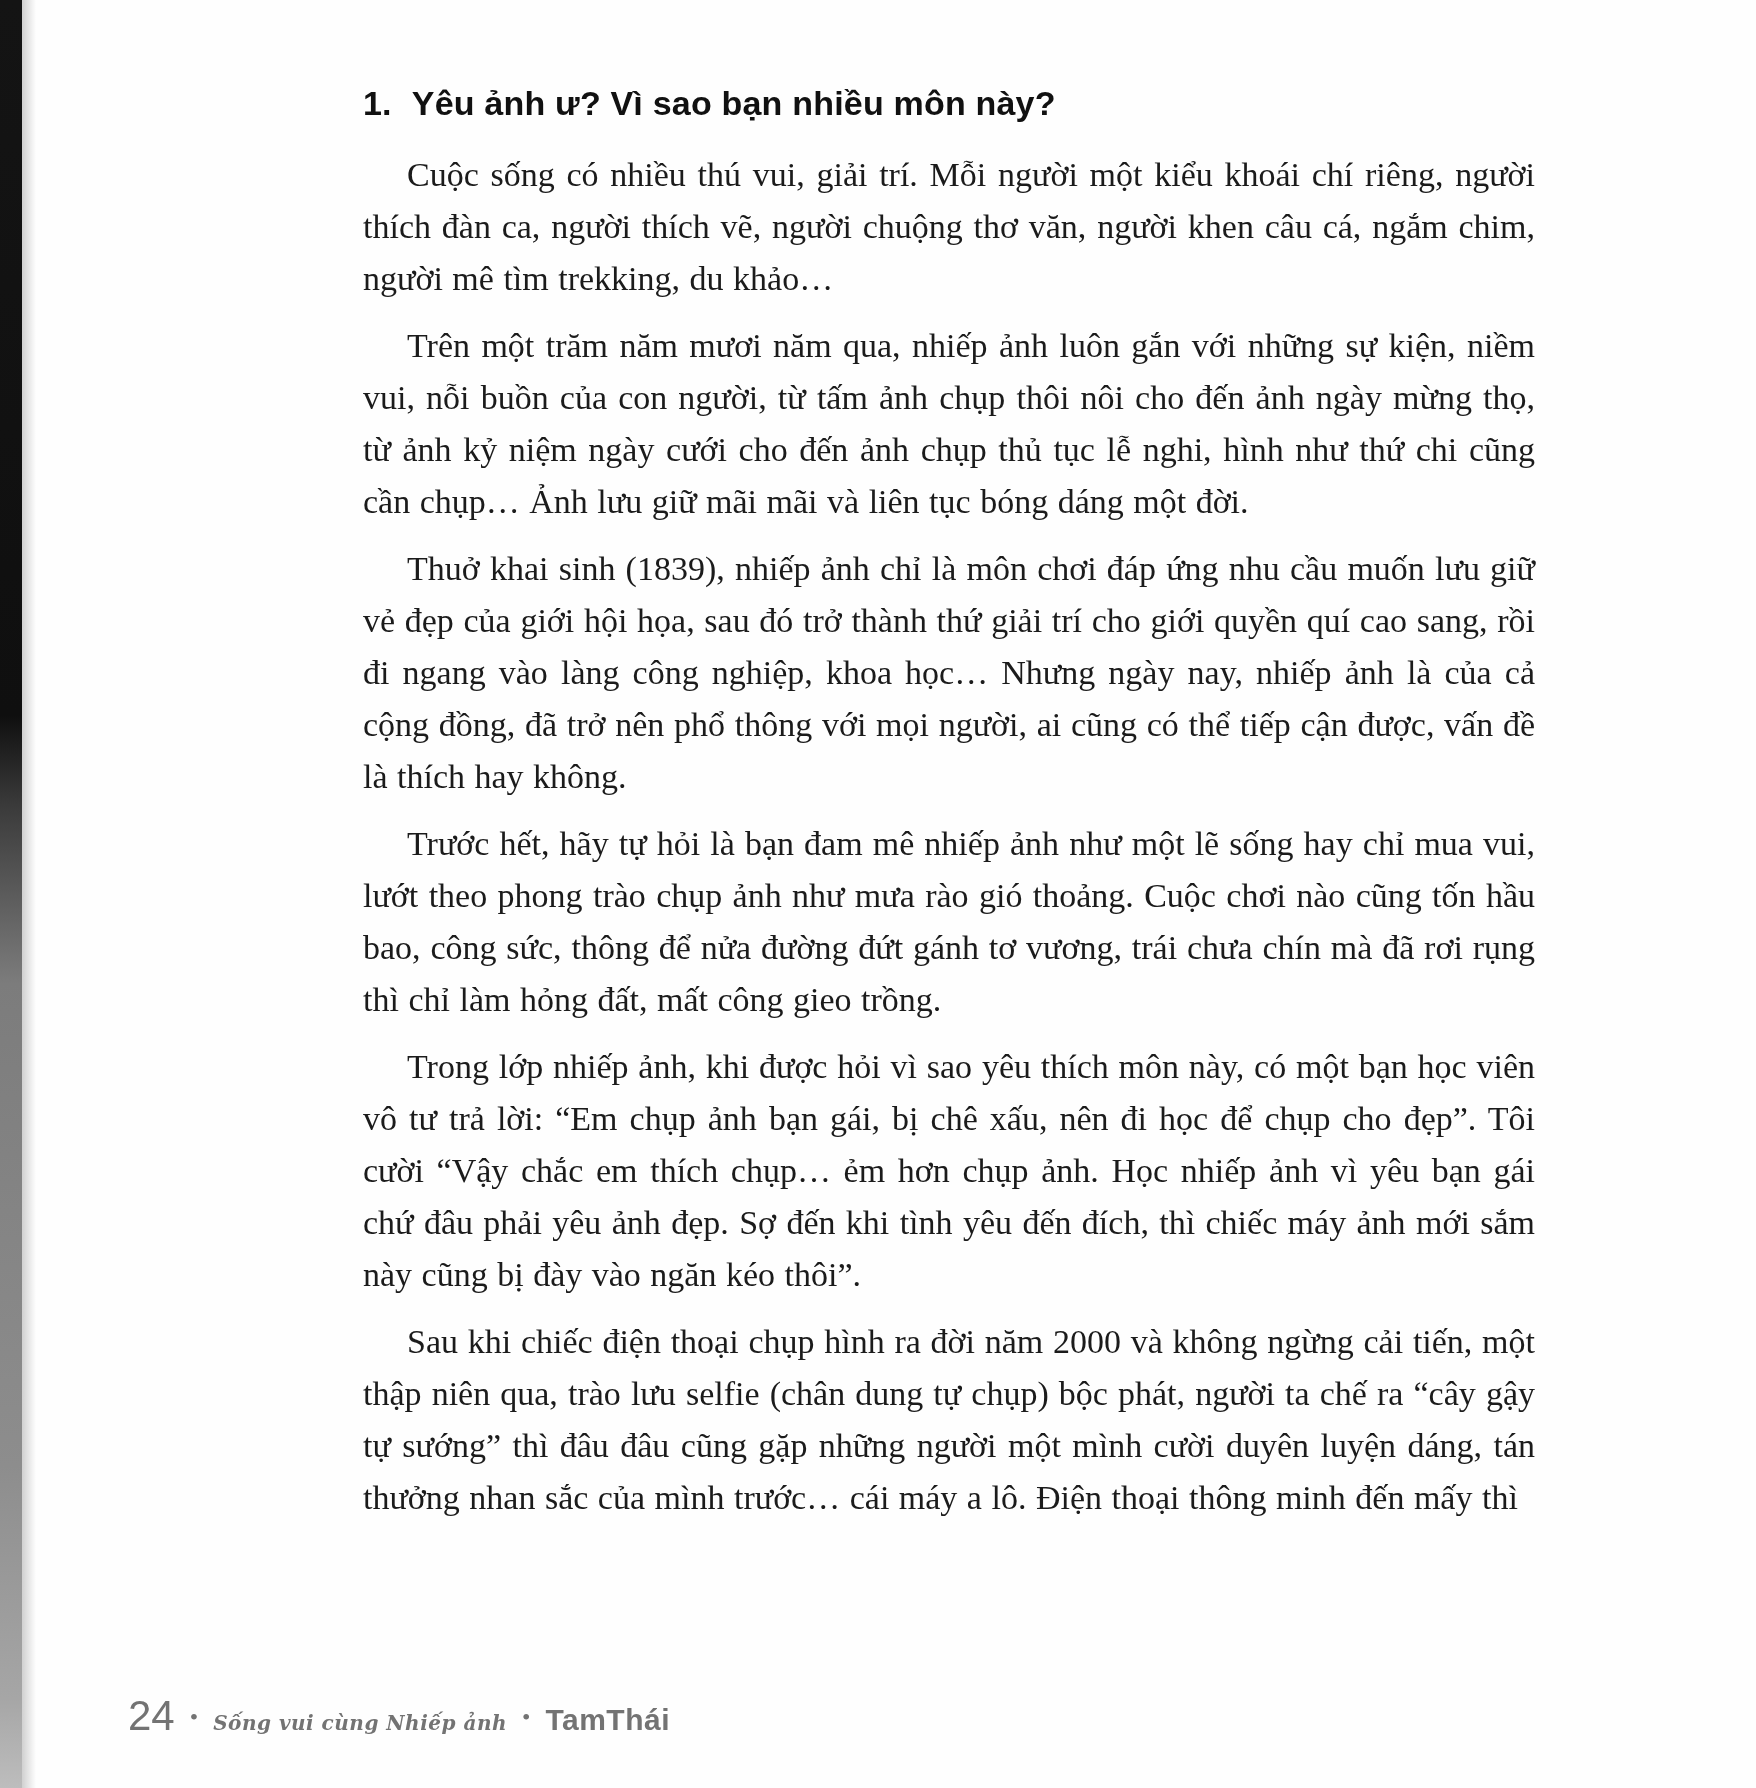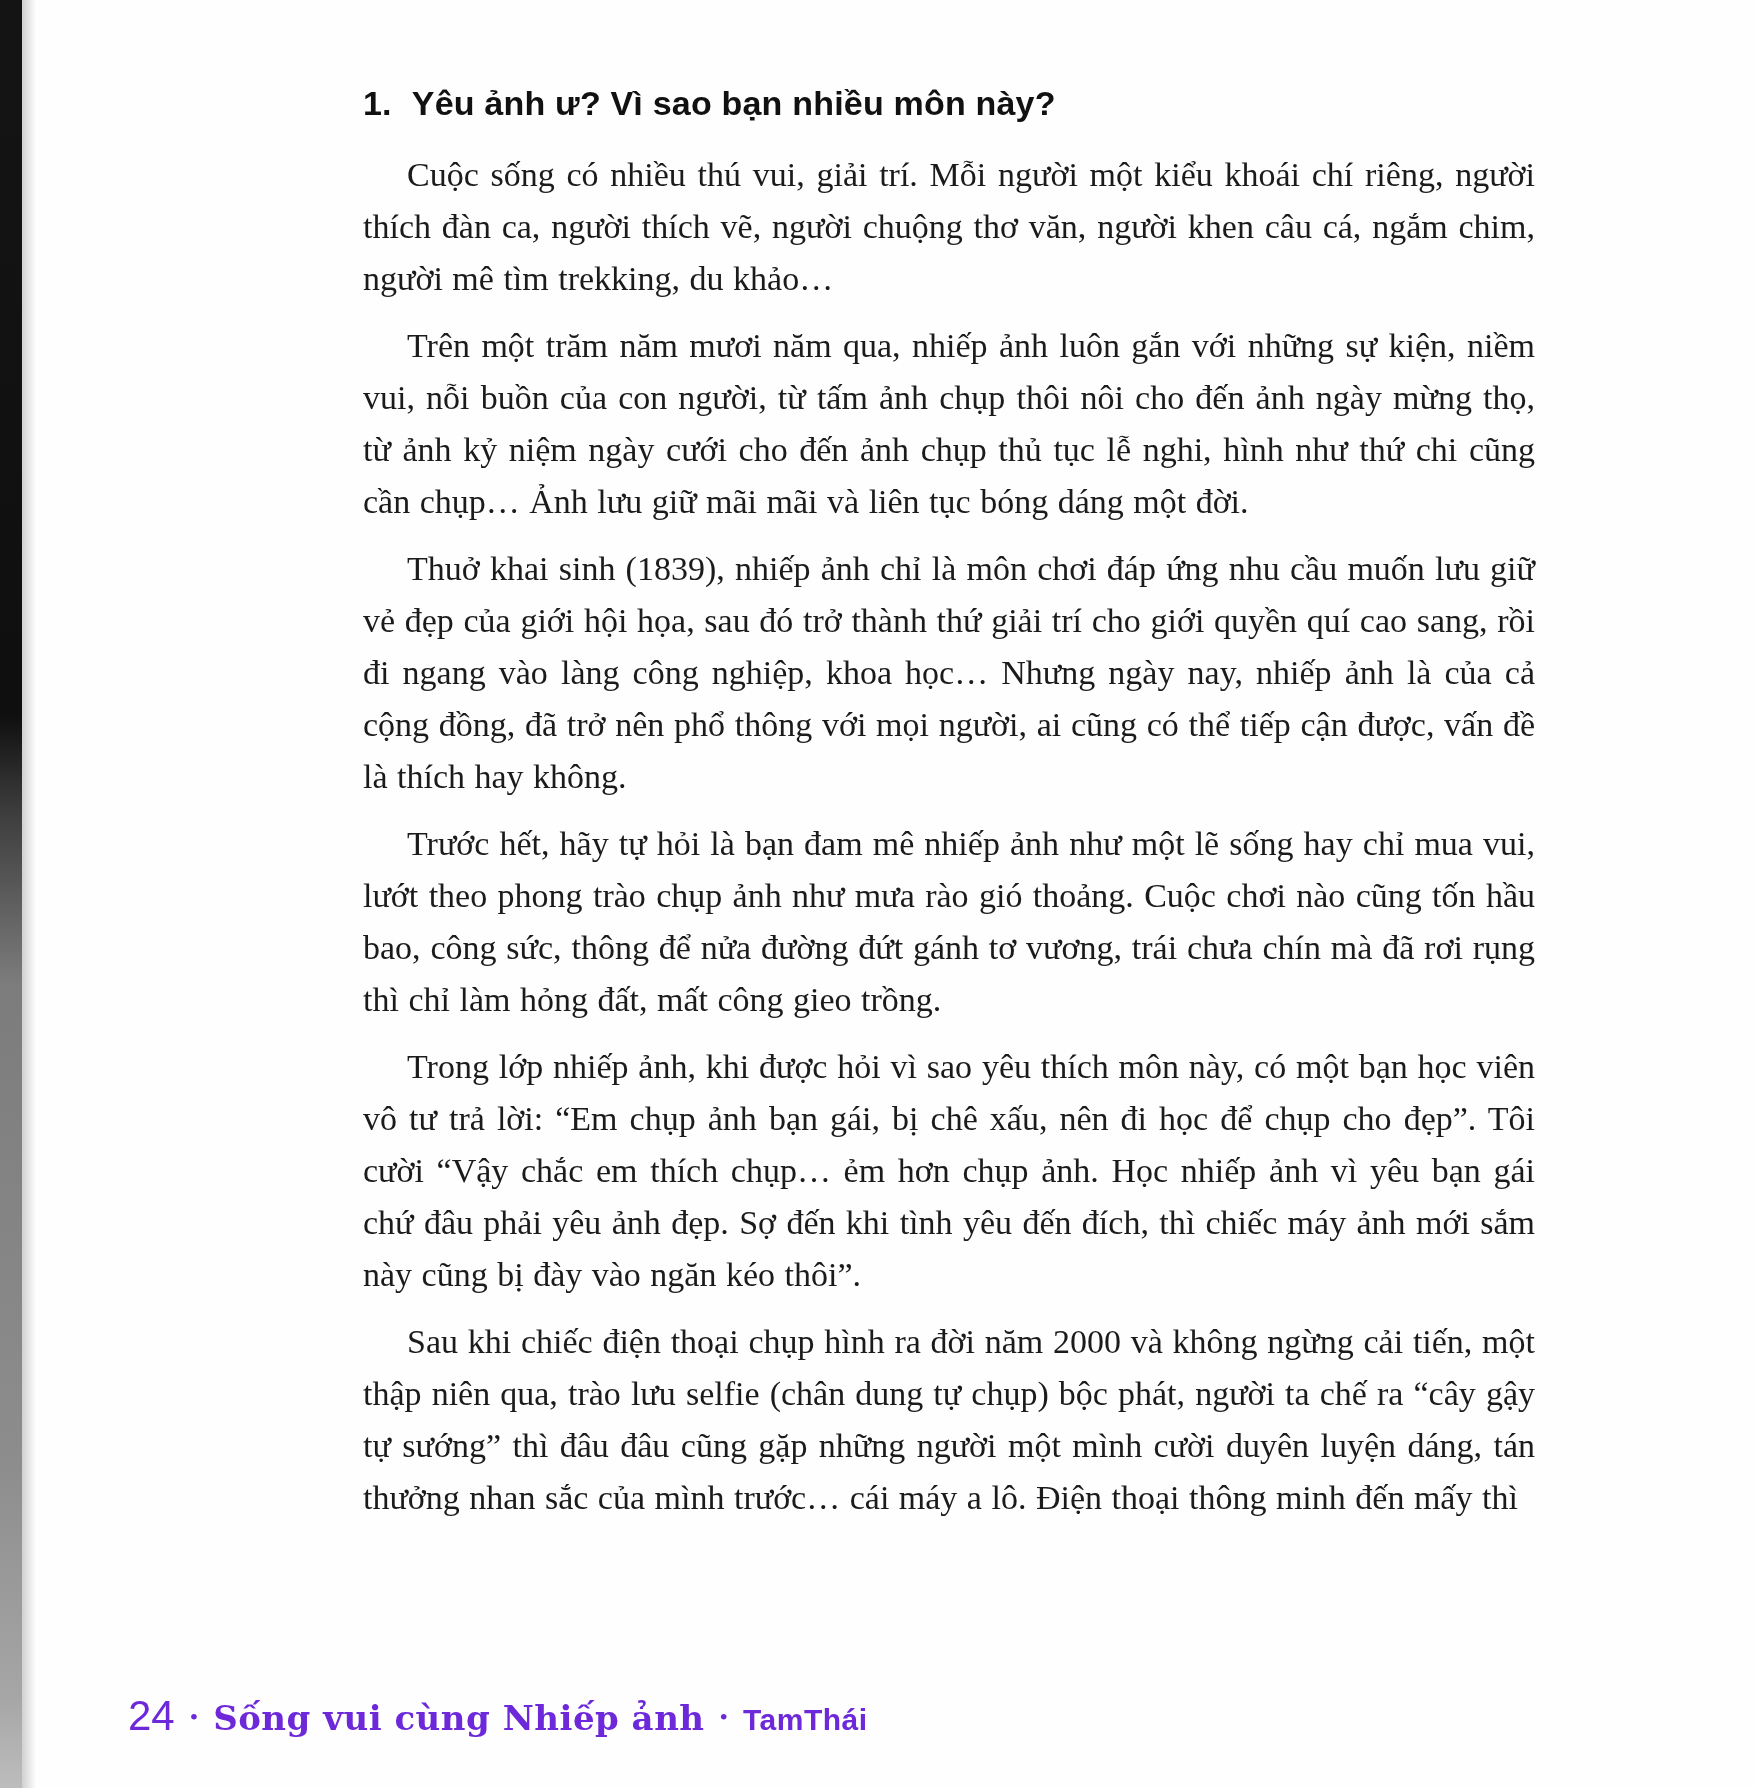--- a/index.html
+++ b/index.html
@@ -52,37 +52,38 @@
     text-indent:44px;
     margin-bottom:15px;
     word-spacing:1px;
   }
   .footer {
     position:absolute;
     left:128px; top:1692px;
     display:flex;
     align-items:baseline;
     gap:15px;
-    color:#6d28d9;
+    color:#737373;
     white-space:nowrap;
   }
   .footer .pageno {
     font-family:"Liberation Sans", sans-serif;
     font-size:42px;
     font-weight:normal;
   }
   .footer .dot {
     font-size:24px;
     position:relative;
     top:-5px;
   }
   .footer .booktitle {
     font-family:"DejaVu Serif", serif;
+    font-style:italic;
     font-weight:bold;
-    font-size:34px;
+    font-size:20px;
     letter-spacing:0.5px;
   }
   .footer .author {
     font-family:"Liberation Sans", sans-serif;
     font-weight:bold;
     font-size:30px;
     letter-spacing:0.5px;
     text-align:center;
   }
 </style>

